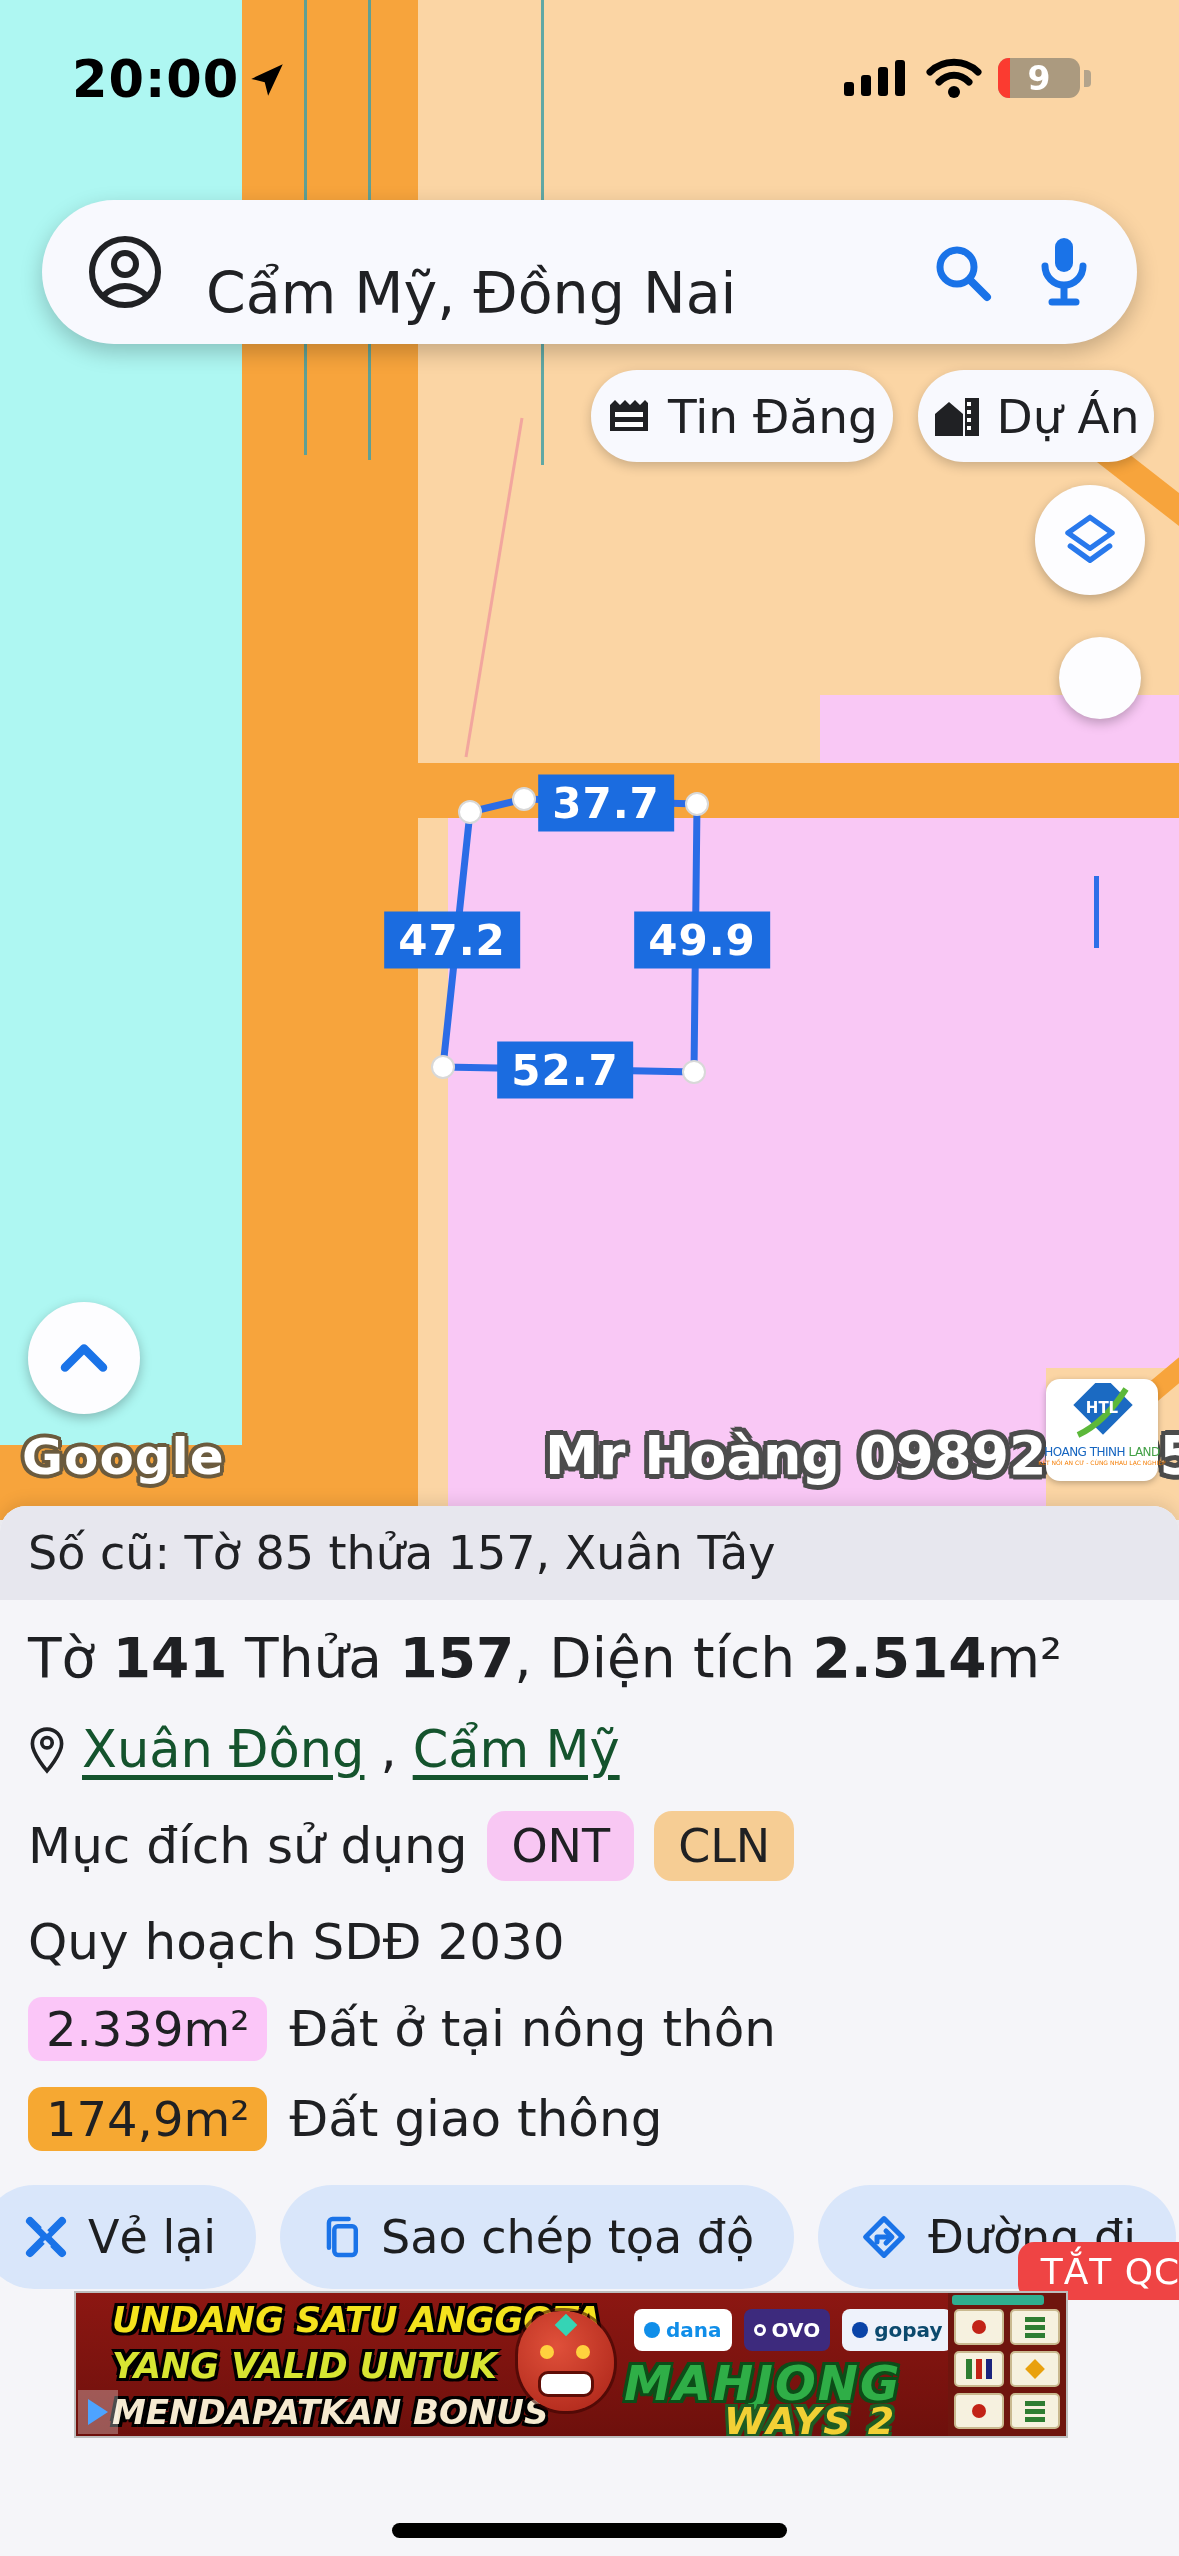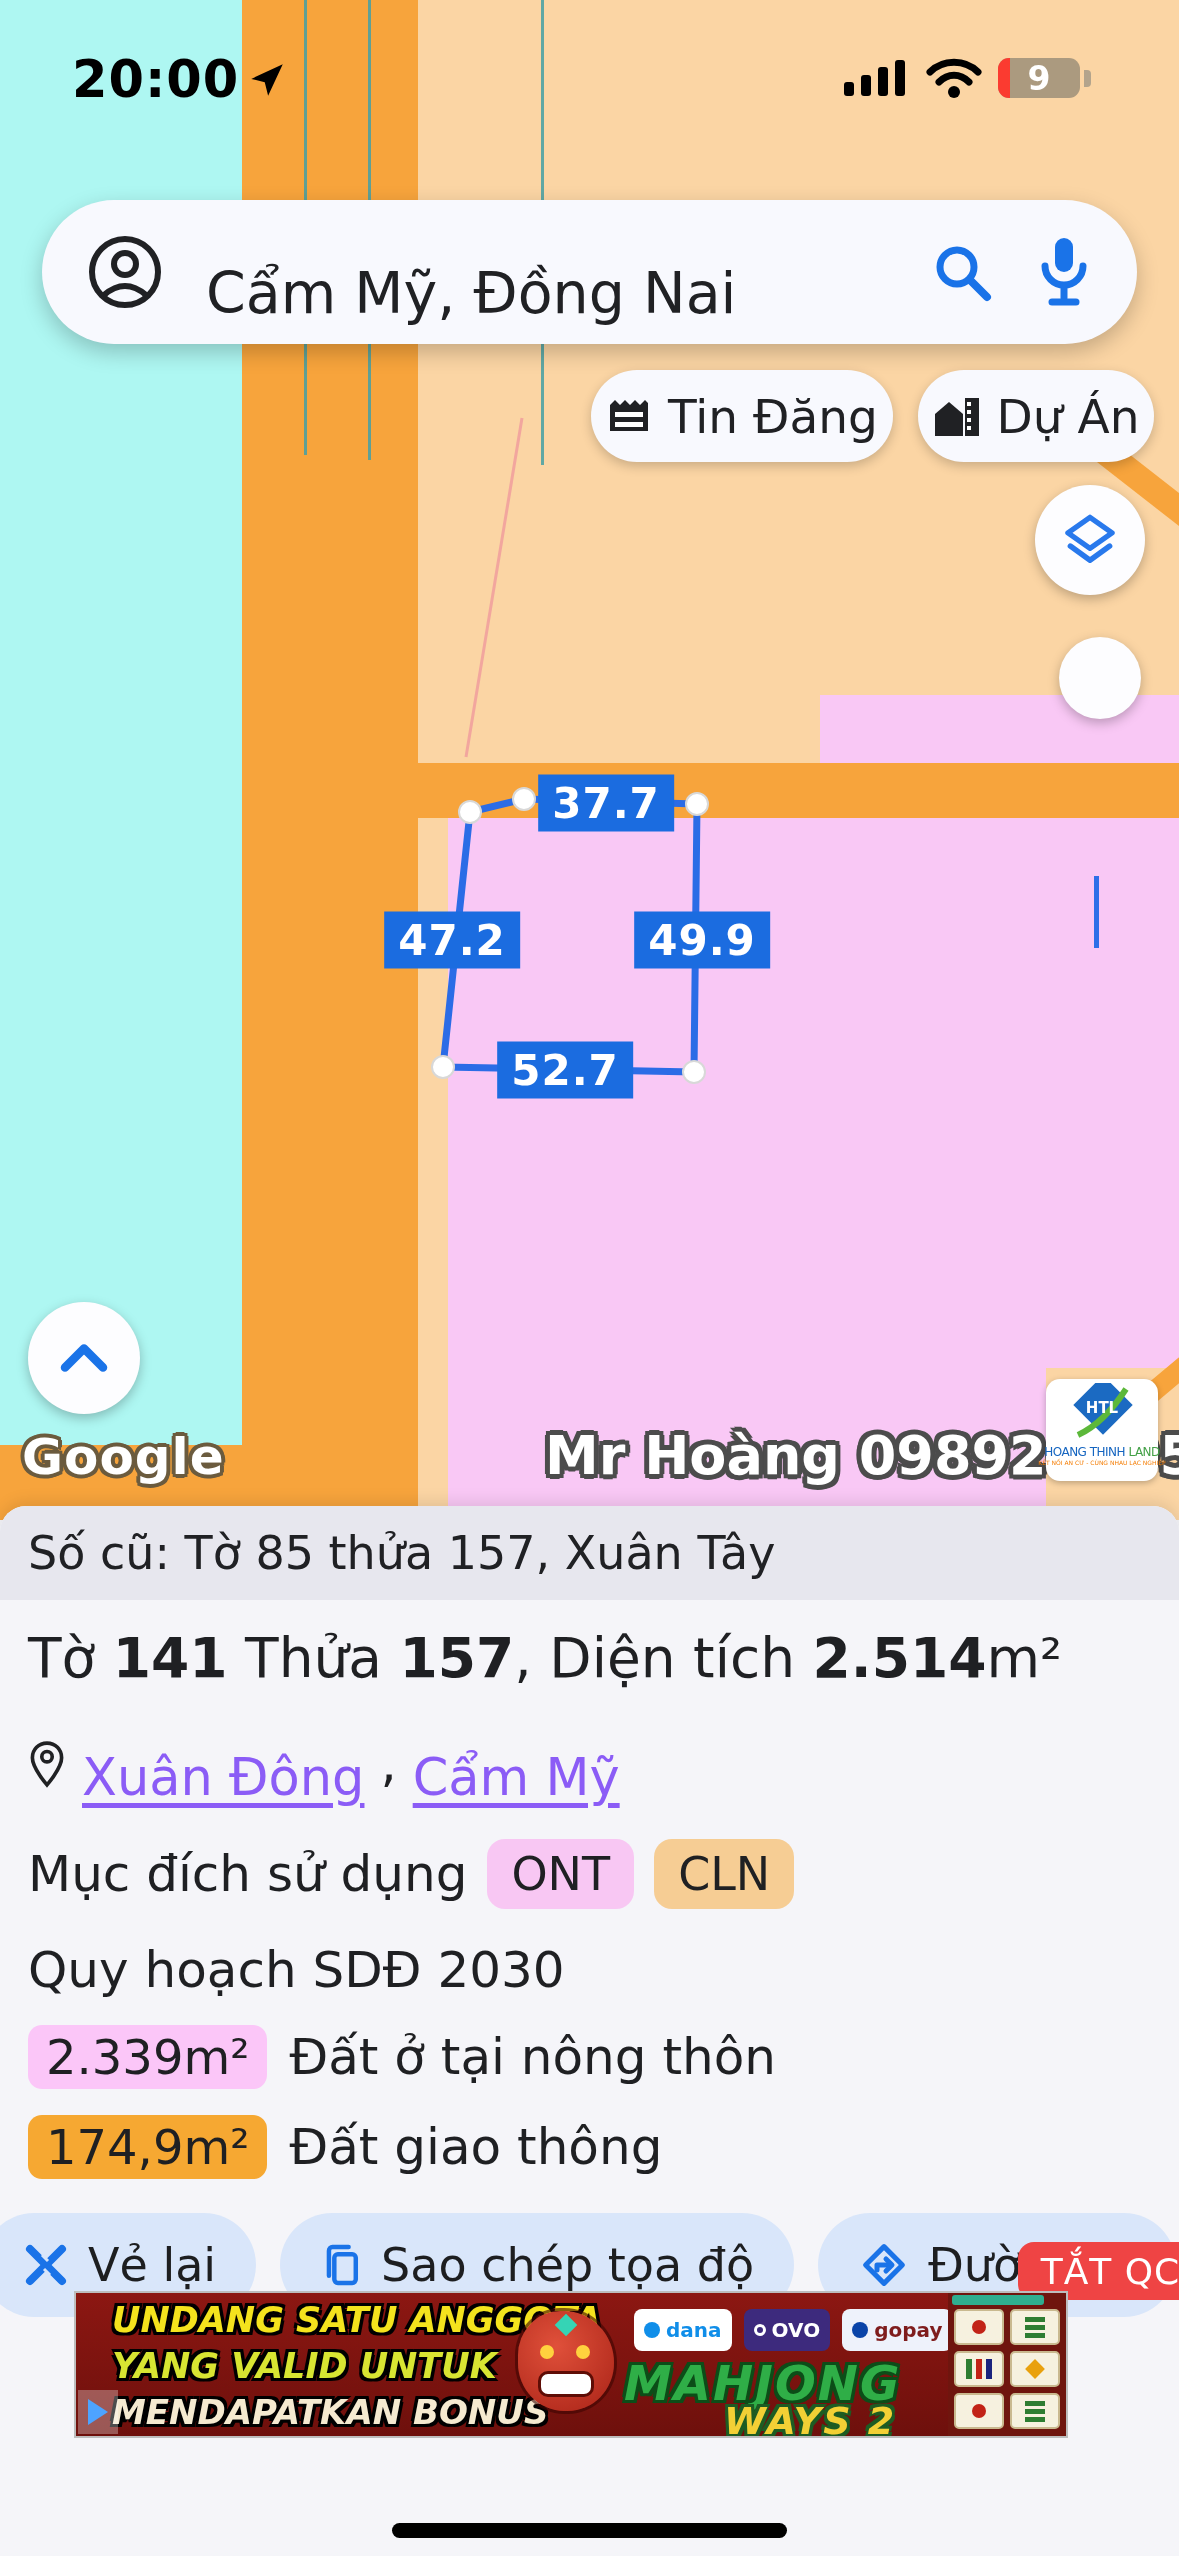--- a/index.html
+++ b/index.html
@@ -69,21 +69,21 @@
 
   
   #panel { position:absolute; left:0; top:1506px; width:1179px; height:1050px; background:#f5f5f9; border-radius:26px 26px 0 0;
     box-shadow:0 -4px 16px rgba(0,0,0,.10); color:#1f2023; }
   .panel-row1 { height:94px; background:#e7e7ee; border-radius:26px 26px 0 0; display:flex; align-items:center;
     padding-left:28px; font-size:46px; color:#202124; }
   .panel-body { padding:22px 28px 0 28px; }
   .row-main { font-size:55px; margin-top:4px; }
   .row-main b { font-weight:bold; }
   .row-loc { margin-top:30px; font-size:51px; display:flex; align-items:center; gap:16px; }
-  .loc-link { color:#8b5cf6; text-decoration:underline; text-underline-offset:8px;margin-top:28px; }
+  .loc-link { color:#14532d; text-decoration:underline; text-underline-offset:8px; }
   .row-use { margin-top:32px; font-size:50px; display:flex; align-items:center; }
   .use-badge { font-size:46px; padding:8px 24px; border-radius:18px; margin-left:20px; }
   .badge-ont { background:#f8c7f3; }
   .badge-cln { background:#f6cd94; }
   .row-plan-title { margin-top:32px; font-size:50px; }
   .plan-item { margin-top:26px; font-size:50px; display:flex; align-items:center; }
   .plan-badge { display:inline-flex; align-items:center; justify-content:center; min-width:198px; height:64px;
     border-radius:14px; font-size:48px; padding:0 18px; }
   .pb-pink { background:#fbc6f8; }
   .pb-orange { background:#f6a832; }
@@ -114,21 +114,21 @@
   .dragon .head { position:absolute; left:14px; top:10px; width:96px; height:100px; background:radial-gradient(circle at 40% 35%,#e0503a,#a92317); border-radius:46% 54% 50% 50%; box-shadow:0 0 0 3px rgba(60,5,2,.6); }
   .dragon .eye { position:absolute; width:14px; height:14px; background:#ffd23e; border-radius:50%; top:44px; }
   .dragon .e1 { left:36px; } .dragon .e2 { left:72px; }
   .dragon .gem { position:absolute; left:54px; top:16px; width:16px; height:16px; background:#35d4b5; transform:rotate(45deg); }
   .dragon .mouth { position:absolute; left:34px; top:70px; width:56px; height:26px; background:#fff; border-radius:10px;
     border:3px solid #5e0d06; }
   .pay-row { position:absolute; left:558px; top:16px; display:flex; gap:12px; }
   .pay { height:42px; border-radius:8px; display:flex; align-items:center; gap:6px; padding:0 10px; font-size:20px; font-weight:bold; }
   .pay-dana { background:#fff; color:#108ee9; }
   .pay-ovo { background:#3d2a7d; color:#fff; }
-  .pay-gopay { background:#eef2fb; color:#7f1d1d; }
+  .pay-gopay { background:#eef2fb; color:#0c4a6e; }
   .pay .dot { width:16px; height:16px; border-radius:50%; }
   .pay-dana .dot { background:#108ee9; }
   .pay-ovo .dot { background:transparent; border:3px solid #fff; width:12px; height:12px; }
   .pay-gopay .dot { background:#0a44a8; }
   .mahjong { position:absolute; left:548px; top:62px; font-size:48px; font-weight:bold; font-style:italic; color:#2fae47;
     letter-spacing:2px; text-shadow:-3px -3px 0 #0c4d18,3px -3px 0 #0c4d18,-3px 3px 0 #0c4d18,3px 3px 0 #0c4d18; }
   .ways2 { position:absolute; left:648px; top:106px; font-size:38px; font-weight:bold; font-style:italic; color:#f2d035;
     letter-spacing:2px; text-shadow:-3px -3px 0 #1d5c23,3px -3px 0 #1d5c23,-3px 3px 0 #1d5c23,3px 3px 0 #1d5c23; }
   .tiles { position:absolute; right:0; top:0; width:118px; height:147px; background:#6f150e; padding:8px 6px; }
   .tiles .tealbar { position:absolute; left:4px; top:2px; width:92px; height:10px; background:#2fae8f; border-radius:3px; }

